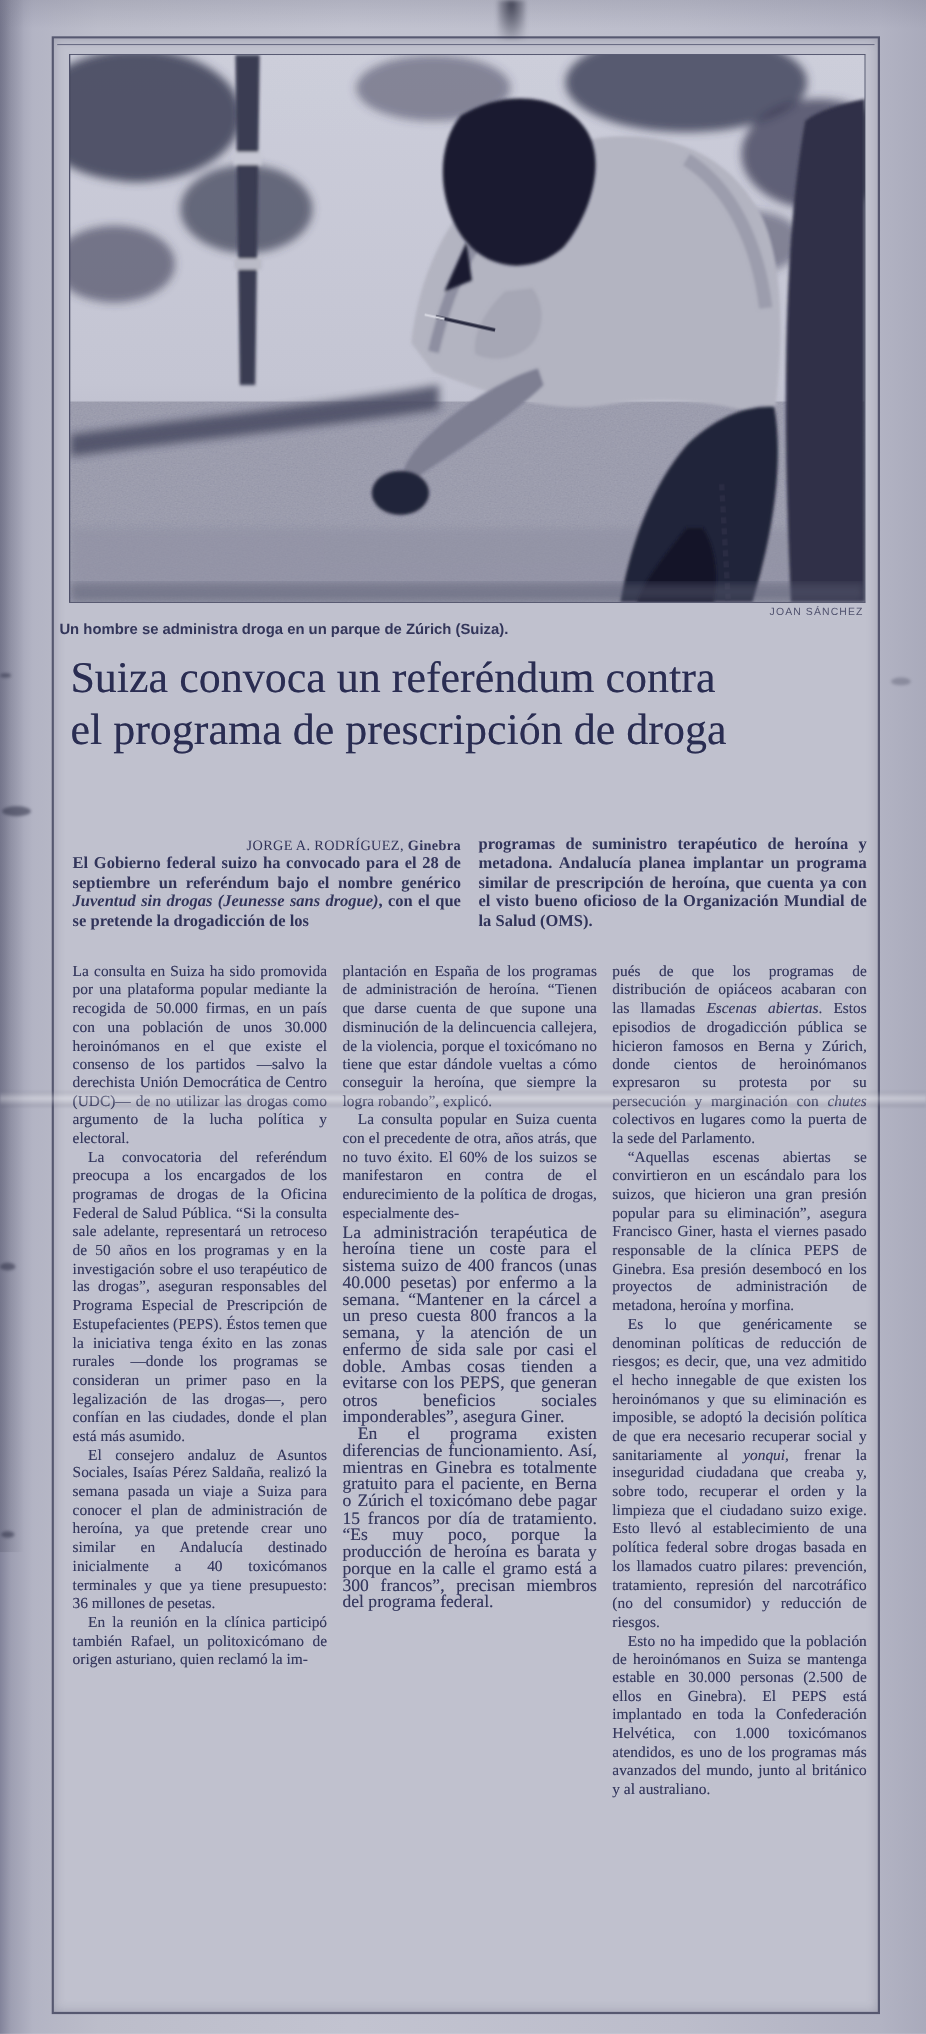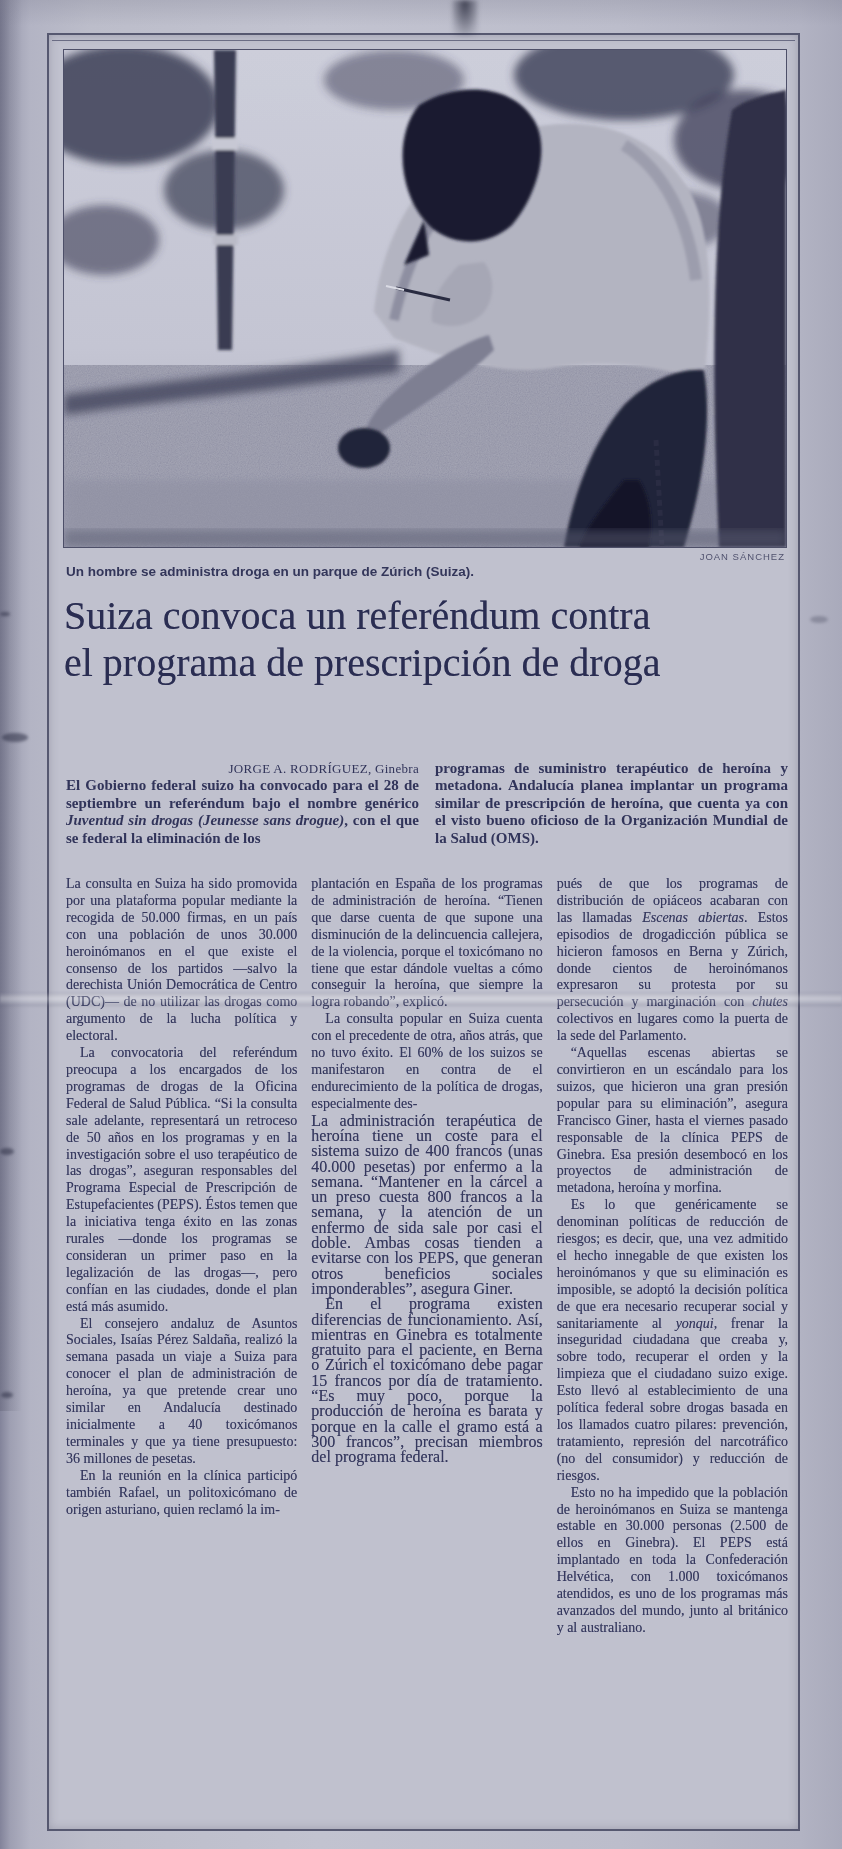--- a/index.html
+++ b/index.html
@@ -14,37 +14,37 @@
         box-shadow:0 0 10px rgba(60,60,85,.25) inset;}
   .clip-frame .inner-rule{position:absolute;left:3px;top:5px;right:3px;height:0;
         border-top:1px solid #6a6c84;}
   
   .photo{position:absolute;left:63px;top:49px;width:722px;height:497px;
         border:1px solid #4e5068;background:#c7c8d3;filter:blur(.3px) contrast(1.02);}
   .photo svg{display:block;width:100%;height:100%;}
   .credit{position:absolute;left:63px;top:551px;width:722px;text-align:right;
         font-family:"Liberation Sans","DejaVu Sans",sans-serif;
         font-size:9.5px;letter-spacing:1px;color:#50526e;}
-  .caption{position:absolute;left:66px;top:564px;width:700px;
+  .caption{position:absolute;left:54px;top:564px;width:700px;
         font-family:"Liberation Sans","DejaVu Sans",sans-serif;
         font-weight:bold;font-size:13.5px;color:#33365a;}
   
   .headline{position:absolute;left:64px;top:592px;width:722px;
         font-size:40px;line-height:47px;color:#2a2d52;
         text-shadow:0 0 .6px rgba(42,45,82,.55);}
   .headline span{display:block;font-family:Liberation Serif, serif;}
   .subheadline{position:absolute;left:66px;top:701px;width:722px;
         font-size:23px;color:#2e3156;text-shadow:0 0 .4px rgba(46,49,86,.5);}
   
   .lede{position:absolute;left:66px;top:760px;width:722px;
         display:grid;grid-template-columns:1fr 1fr;column-gap:16px;
         font-size:15px;line-height:17.4px;font-weight:bold;color:#31345a;
         text-align:justify;}
   .byline{text-align:right;font-weight:normal;font-size:13px;letter-spacing:.3px;}
-  .byline .loc{font-weight:normal;}
+  .byline .loc{font-weight:bold;}
   
   .bodycols{position:absolute;left:66px;top:876px;width:722px;height:932px;
         display:grid;grid-template-columns:1fr 1fr 1fr;column-gap:14px;
         font-size:14px;line-height:16.9px;color:#35385e;text-align:justify;
         text-shadow:0 0 .5px rgba(53,56,94,.55);}
   .bodycols p{margin:0;}
   .bodycols p.ind{text-indent:14px;}
   .it{font-style:italic;}
   .inset-title{margin:16px 0 22px 0;text-align:center;font-size:29px;line-height:37px;
         white-space:pre-line;color:#2b2e54;text-shadow:0 0 .6px rgba(43,46,84,.5);}
@@ -154,21 +154,21 @@
     <span>el programa de prescripción de droga</span>
   </h1>
 
 
   <div class="lede">
     <div>
       <div class="byline">
         <span>JORGE A. RODRÍGUEZ,</span>
         <span class="loc">Ginebra</span>
       </div>
-      <div><span>El Gobierno federal suizo ha convocado para el 28 de septiembre un referéndum bajo el nombre genérico </span><span class="it">Juventud sin drogas (Jeunesse sans drogue)</span><span>, con el que se federal la eliminación de los</span></div>
+      <div><span>El Gobierno federal suizo ha convocado para el 28 de septiembre un referéndum bajo el nombre genérico </span><span class="it">Juventud sin drogas (Jeunesse sans drogue)</span><span>, con el que se pretende la drogadicción de los</span></div>
     </div>
     <div>
       <div><span>programas de suministro terapéutico de heroína y metadona. Andalucía planea implantar un programa similar de prescripción de heroína, que cuenta ya con el visto bueno oficioso de la Organización Mundial de la Salud (OMS).</span></div>
     </div>
   </div>
 
   <div class="bodycols">
     <div>
       <p><span>La consulta en Suiza ha sido promovida por una plataforma popular mediante la recogida de 50.000 firmas, en un país con una población de unos 30.000 heroinómanos en el que existe el consenso de los partidos —salvo la derechista Unión Democrática de Centro (UDC)— de no utilizar las drogas como argumento de la lucha política y electoral.</span></p>
       <p class="ind"><span>La convocatoria del referéndum preocupa a los encargados de los programas de drogas de la Oficina Federal de Salud Pública. “Si la consulta sale adelante, representará un retroceso de 50 años en los programas y en la investigación sobre el uso terapéutico de las drogas”, aseguran responsables del Programa Especial de Prescripción de Estupefacientes (PEPS). Éstos temen que la iniciativa tenga éxito en las zonas rurales —donde los programas se consideran un primer paso en la legalización de las drogas—, pero confían en las ciudades, donde el plan está más asumido.</span></p>

